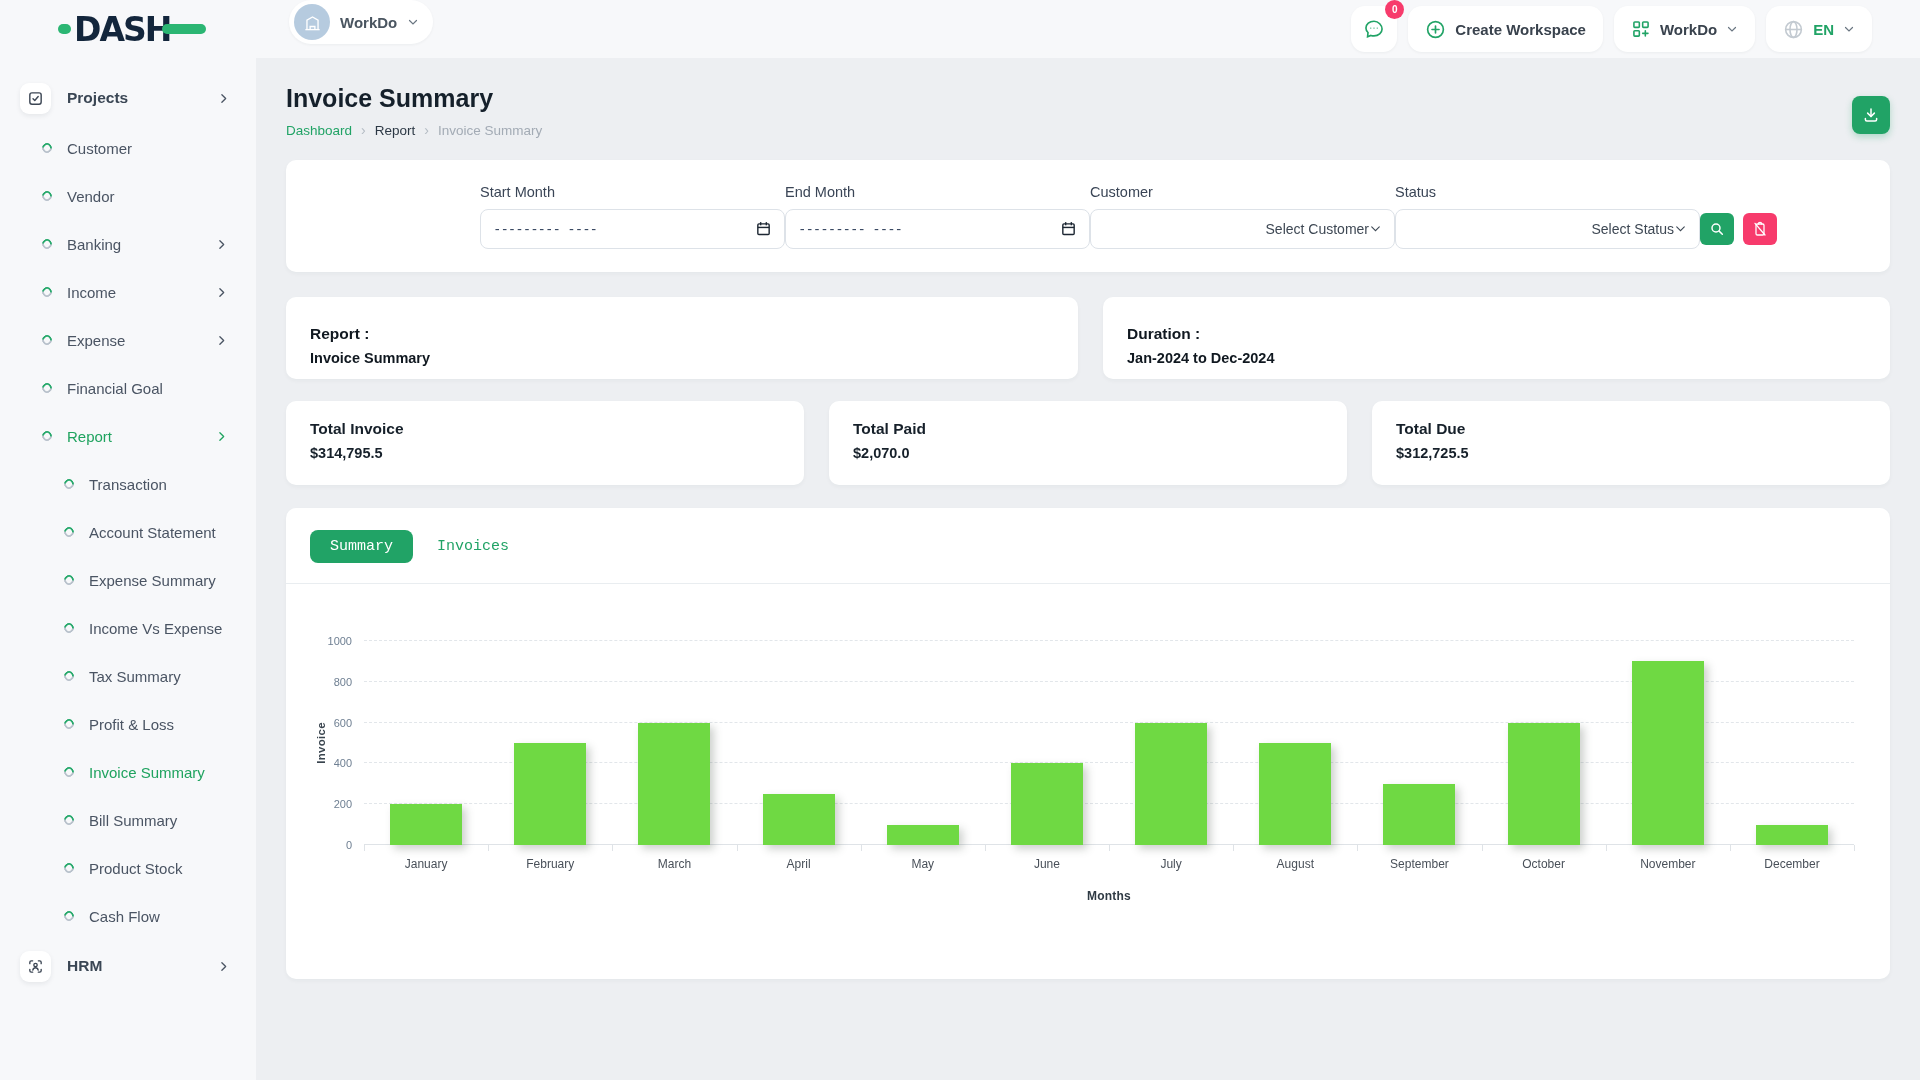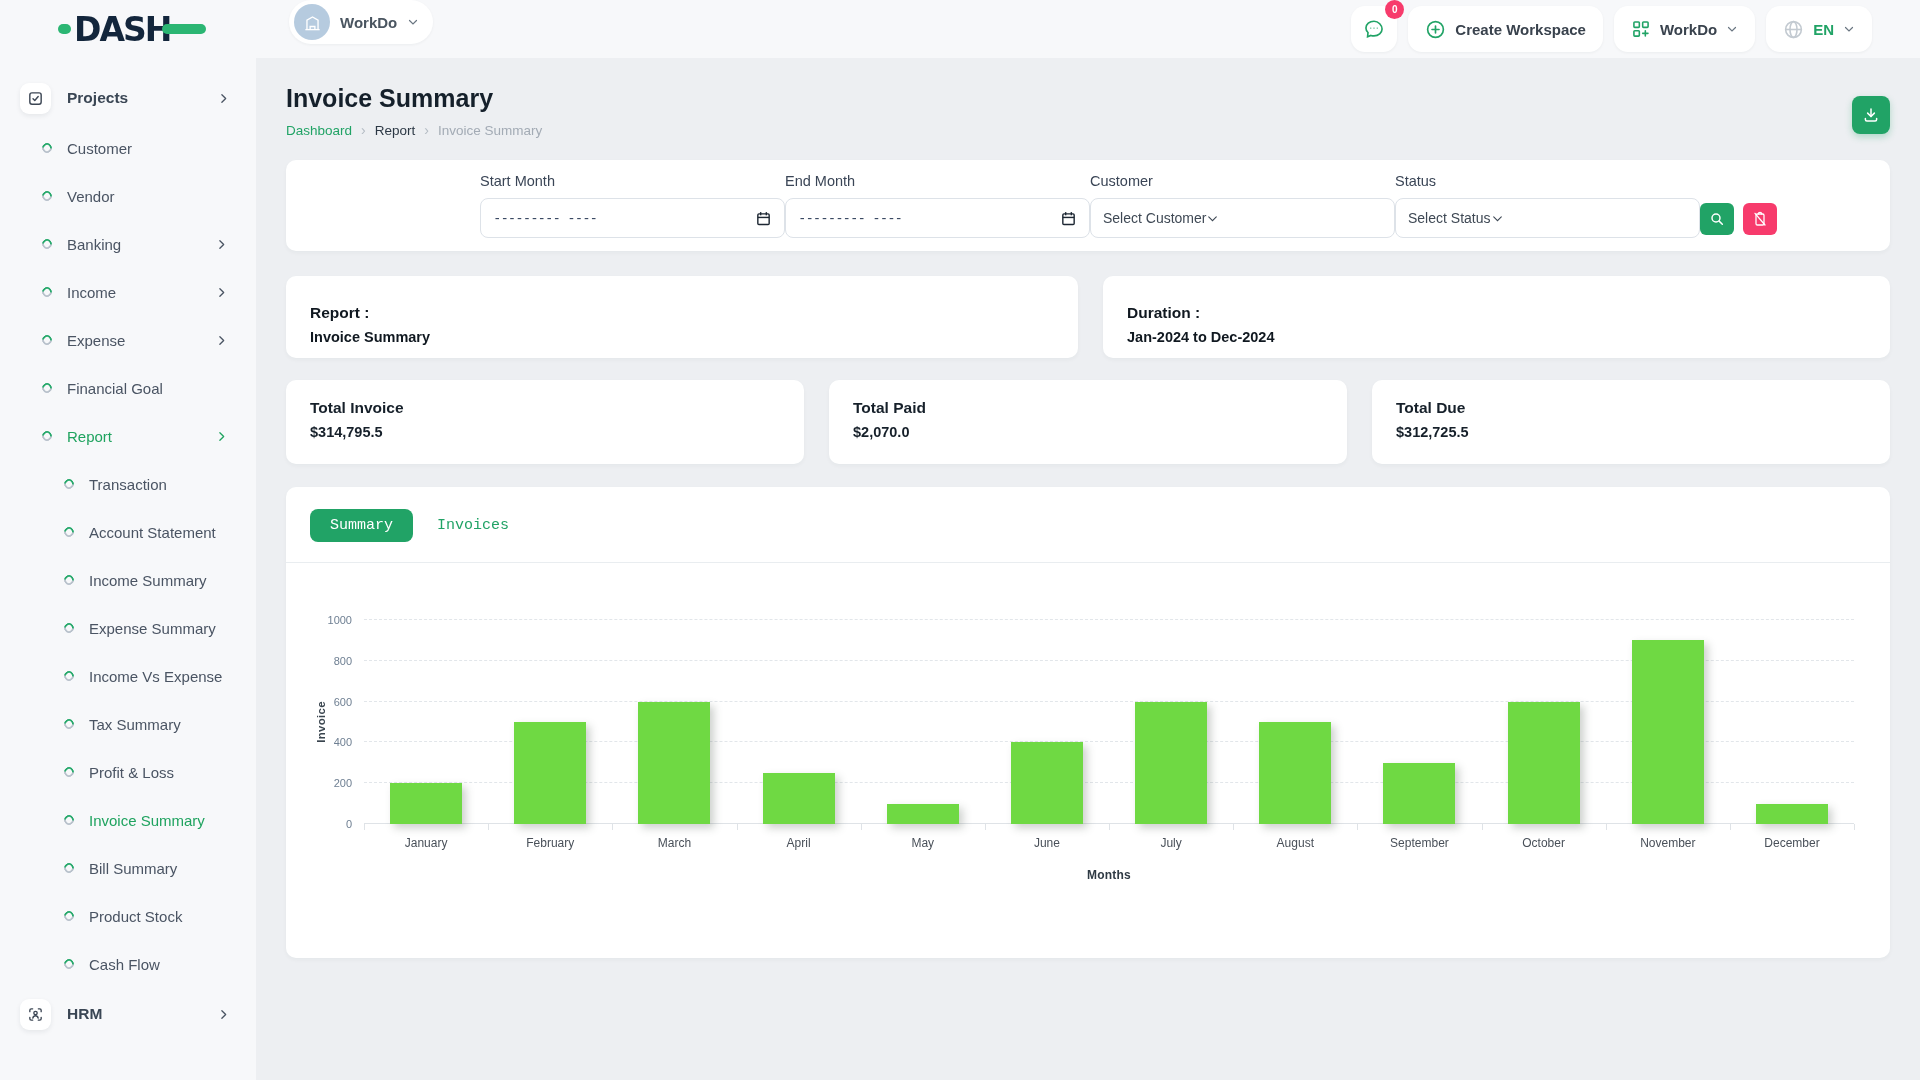--- a/index.html
+++ b/index.html
@@ -49,27 +49,27 @@
   h1{font-size:25px;font-weight:700;color:#15202b;}
   .crumbs{display:flex;align-items:center;gap:9px;margin-top:9px;font-size:13.5px;}
   .crumb-home{color:var(--green);cursor:pointer;}
   .crumb-mid{color:#2c3845;cursor:pointer;}
   .crumb-cur{color:#a3abb5;}
   .crumb-sep{color:#b4bcc4;font-size:14px;}
   .dl-btn{width:38px;height:38px;border-radius:8px;border:none;background:var(--green);display:flex;align-items:center;justify-content:center;cursor:pointer;margin-top:12px;box-shadow:0 3px 7px rgba(33,163,102,.3);}
 
   .card{background:#fff;border-radius:10px;box-shadow:0 2px 4px rgba(30,40,50,.04);}
 
-  .filter-card{margin-top:22px;height:91px;display:flex;align-items:center;padding:10px 24px 10px 194px;}
+  .filter-card{margin-top:22px;height:112px;display:flex;align-items:center;padding:10px 24px 10px 194px;}
   .field{width:305px;}
   .field label{display:block;font-size:14.5px;color:#3a4556;margin-bottom:9px;}
   .control{height:40px;border:1px solid var(--border);border-radius:8px;background:#fff;display:flex;align-items:center;padding:0 12px;font-size:14px;color:#3e4854;position:relative;}
   .control input{border:none;outline:none;flex:1;font-size:14px;color:#3b4a63;background:transparent;font-family:"DejaVu Sans Mono","Liberation Mono",monospace;letter-spacing:-1px;}
   .control input::placeholder{color:#3b4a63;}
-  .sel{cursor:pointer;justify-content:flex-start;}
+  .sel{cursor:pointer;justify-content:flex-end;}
   .filter-btns{display:flex;gap:9px;align-self:center;margin-top:26px;}
   .sq-btn{width:34px;height:32px;border:none;border-radius:6px;display:flex;align-items:center;justify-content:center;cursor:pointer;}
   .sq-btn.green{background:var(--green);}
   .sq-btn.pink{background:var(--pink);}
 
   .info-row{display:flex;gap:25px;margin-top:25px;}
   .info-card{height:82px;padding:28px 24px;}
   .info-card .lbl{font-size:15.5px;font-weight:700;color:#101820;}
   .info-card .val{font-size:14.5px;font-weight:700;color:#101820;margin-top:7px;}
   .report-card{width:792px;}
@@ -235,24 +235,20 @@
           </svg>
         </span>
       </div>
       <div class="sb-item lvl2">
         <span class="bullet"></span>
         <span class="sb-label">Transaction</span>
       </div>
       <div class="sb-item lvl2">
         <span class="bullet"></span>
         <span class="sb-label">Account Statement</span>
-      </div>
-      <div class="sb-item lvl2">
-        <span class="bullet"></span>
-        <span class="sb-label">Income Summary</span>
       </div>
       <div class="sb-item lvl2">
         <span class="bullet"></span>
         <span class="sb-label">Expense Summary</span>
       </div>
       <div class="sb-item lvl2">
         <span class="bullet"></span>
         <span class="sb-label">Income Vs Expense</span>
       </div>
       <div class="sb-item lvl2">

